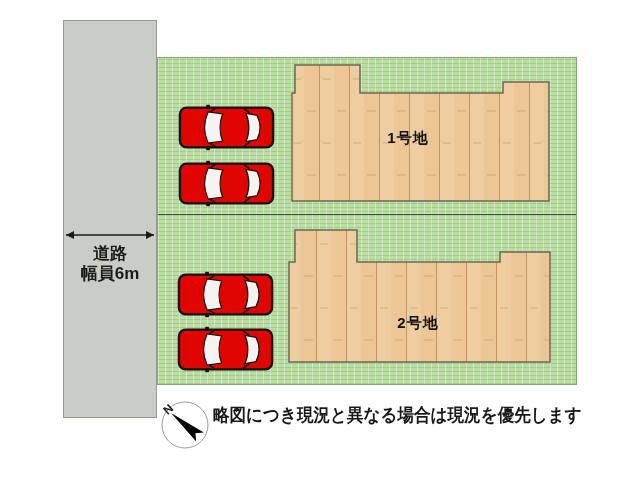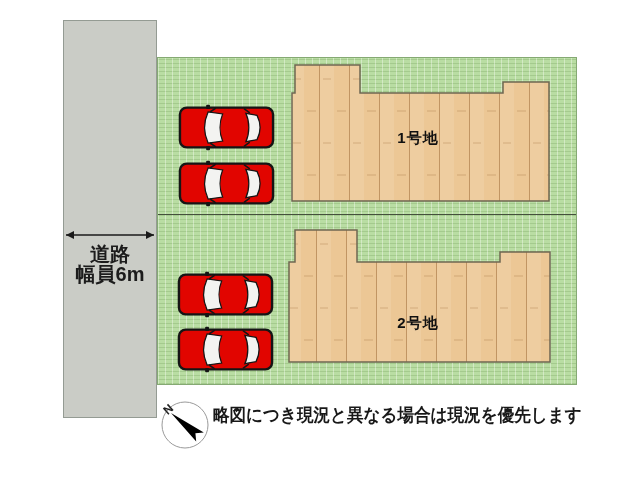--- a/index.html
+++ b/index.html
@@ -8,40 +8,40 @@
     font-family:"Liberation Sans", sans-serif;
   }
   
   .road{
     position:absolute;left:63px;top:20px;width:94px;height:398px;
     background:#caccc6;border:1px solid #949b93;box-sizing:border-box;
   }
   .dim-arrow{position:absolute;left:62px;top:228px;}
   .road-label{
     position:absolute;left:63px;top:244px;width:94px;text-align:center;
-    font-size:20px;line-height:20px;font-weight:600;color:#1c1c1c;
+    font-size:17px;line-height:20px;font-weight:600;color:#1c1c1c;
   }
   
   .ground{
     position:absolute;left:157px;top:57px;width:420px;height:328px;box-sizing:border-box;
     background-color:#b9dda3;
     background-image:
       repeating-linear-gradient(90deg, rgba(255,255,255,.38) 0 1px, transparent 1px 7px),
       repeating-linear-gradient(0deg, rgba(120,162,96,.32) 0 1px, transparent 1px 4px);
     border:1px solid #85a973;
   }
   .plot-divider{
     position:absolute;left:0;top:156px;width:100%;height:1px;background:#44503c;
   }
   .building{position:absolute;}
   .plot-label{
     position:absolute;width:110px;text-align:center;
     font-size:15px;font-weight:600;color:#101010;letter-spacing:1px;
   }
-  #plot-label-1{left:363px;top:129px;}
+  #plot-label-1{left:353px;top:129px;}
   #plot-label-2{left:363px;top:314px;}
   .car{position:absolute;}
   .compass{position:absolute;left:160px;top:400px;}
   .disclaimer{
     position:absolute;left:213px;top:403px;white-space:nowrap;
     font-size:18px;font-weight:700;color:#181818;
     transform:scaleX(0.92);transform-origin:left center;
   }
 </style>
 </head>

